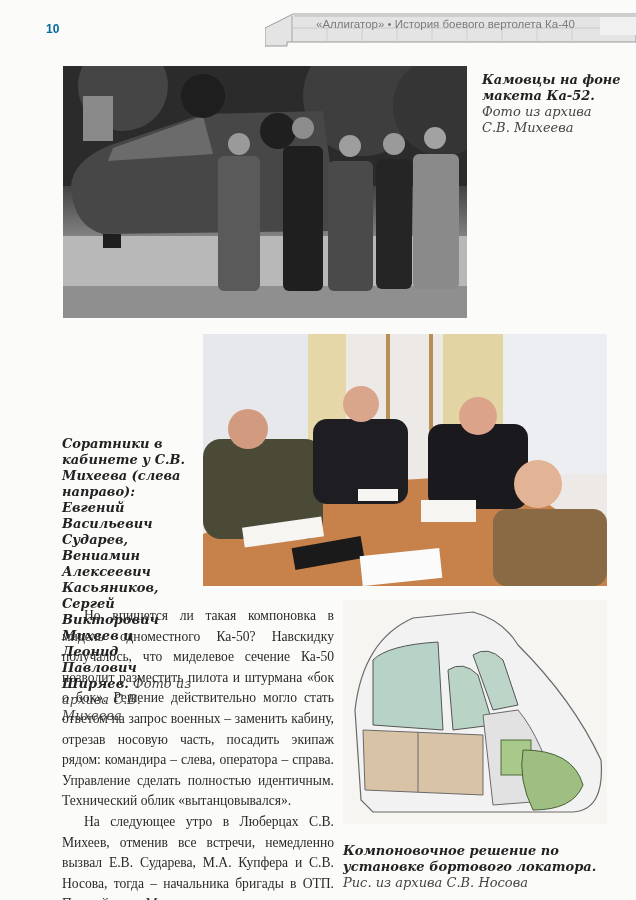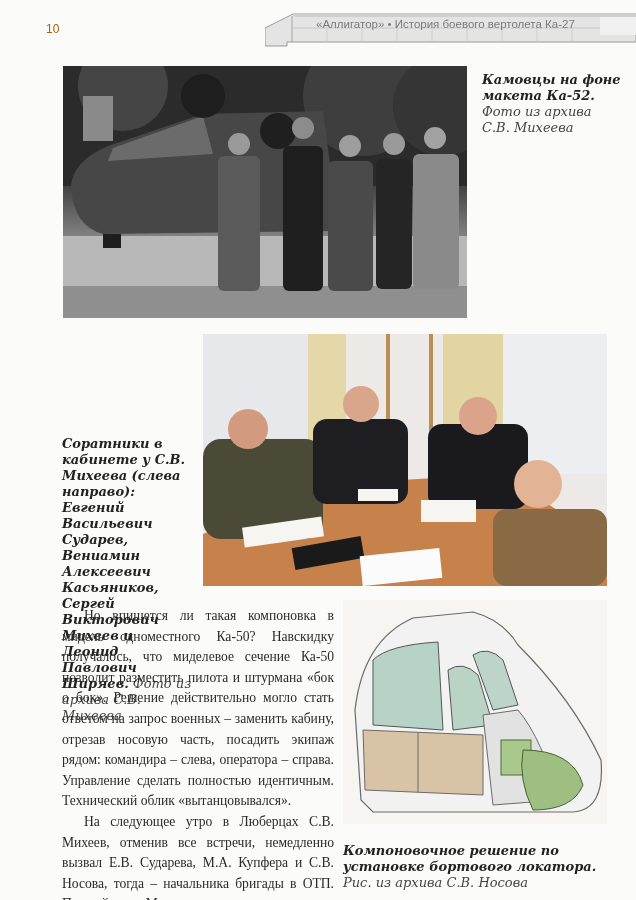--- a/index.html
+++ b/index.html
@@ -1,19 +1,19 @@
 <!DOCTYPE html>
 <html><head>
 <meta charset="utf-8">
 <style>
   html, body { margin:0; padding:0; }
   body { width:636px; height:900px; background:#fbfbf9; position:relative; overflow:hidden;
          font-family:"DejaVu Serif", serif; color:#1e1e1e; }
   .page-num { position:absolute; left:46px; top:22px; font-family:"Liberation Sans", sans-serif;
-              font-weight:normal; font-size:12px; color:#a16207; }
+              font-weight:bold; font-size:12px; color:#0369a1; }
   .header-tab { position:absolute; left:265px; top:8px; width:371px; height:40px; }
   .header-tab svg { position:absolute; left:0; top:0; }
   .header-title { position:absolute; left:316px; top:18px; font-family:"Liberation Sans", sans-serif;
                   font-size:11.5px; color:#7a7a7a; white-space:nowrap; }
   .photo { position:absolute; overflow:hidden; }
   .caption { position:absolute; font-family:"DejaVu Serif", serif; font-style:italic; font-size:13px;
              line-height:16px; color:#222; }
   .caption b { font-weight:bold; }
   .caption .src { font-weight:normal; color:#444;text-align:right; }
   .body-text { position:absolute; left:62px; top:606px; width:272px; font-family:"Liberation Serif", serif;
@@ -38,21 +38,21 @@
       <line x1="132" y1="20" x2="132" y2="34"></line>
         <line x1="167" y1="20" x2="167" y2="34"></line>
       <line x1="202" y1="20" x2="202" y2="34"></line>
         <line x1="237" y1="20" x2="237" y2="34"></line>
       <line x1="272" y1="20" x2="272" y2="34"></line>
         <line x1="307" y1="20" x2="307" y2="34"></line>
     </g>
     <rect x="335" y="9" width="36" height="18" fill="#f0f0f0"></rect>
   </svg>
 </div>
-<div class="header-title">«Аллигатор» • История боевого вертолета Ка-27</div>
+<div class="header-title">«Аллигатор» • История боевого вертолета Ка-40</div>
 
 <div class="photo" style="left:63px; top:66px; width:404px; height:252px; background:linear-gradient(180deg,#2c2c2c 0%,#3a3a3a 45%,#8a8a8a 70%,#bdbdbd 85%,#9d9d9d 100%);">
   <svg width="404" height="252" viewBox="0 0 404 252">
 
     <rect x="0" y="0" width="404" height="120" fill="#2b2b2b"></rect>
     <circle cx="300" cy="30" r="60" fill="#3e3e3e"></circle>
       <circle cx="380" cy="40" r="50" fill="#353535"></circle>
     <circle cx="60" cy="20" r="45" fill="#454545"></circle>
     <rect x="20" y="30" width="30" height="45" fill="#8a8a8a"></rect>
 

